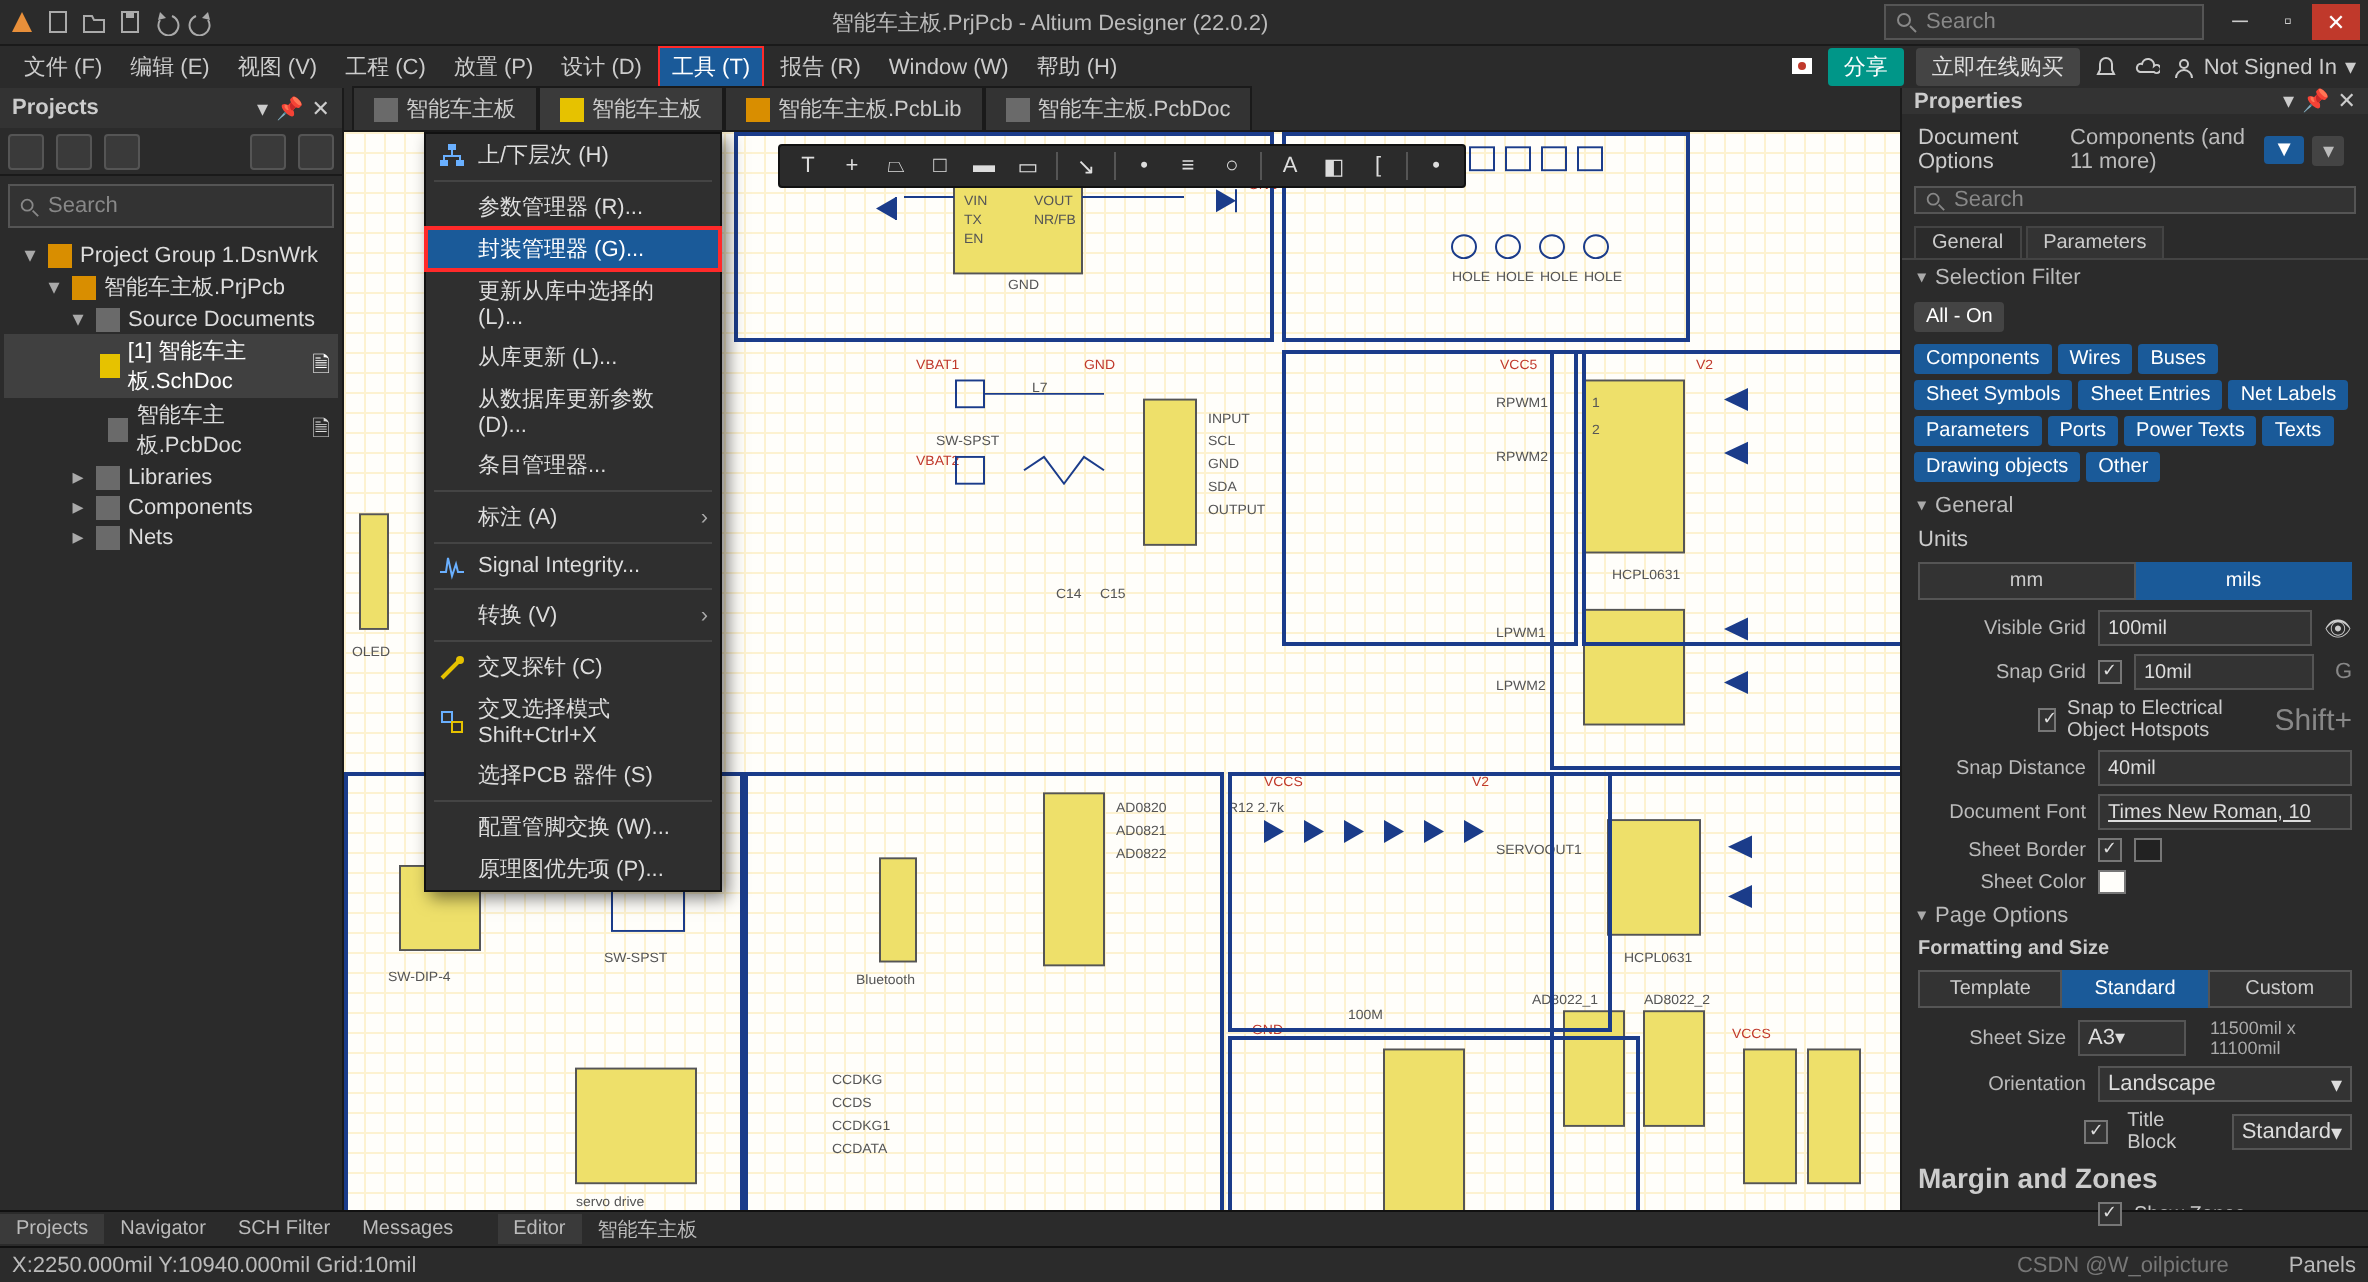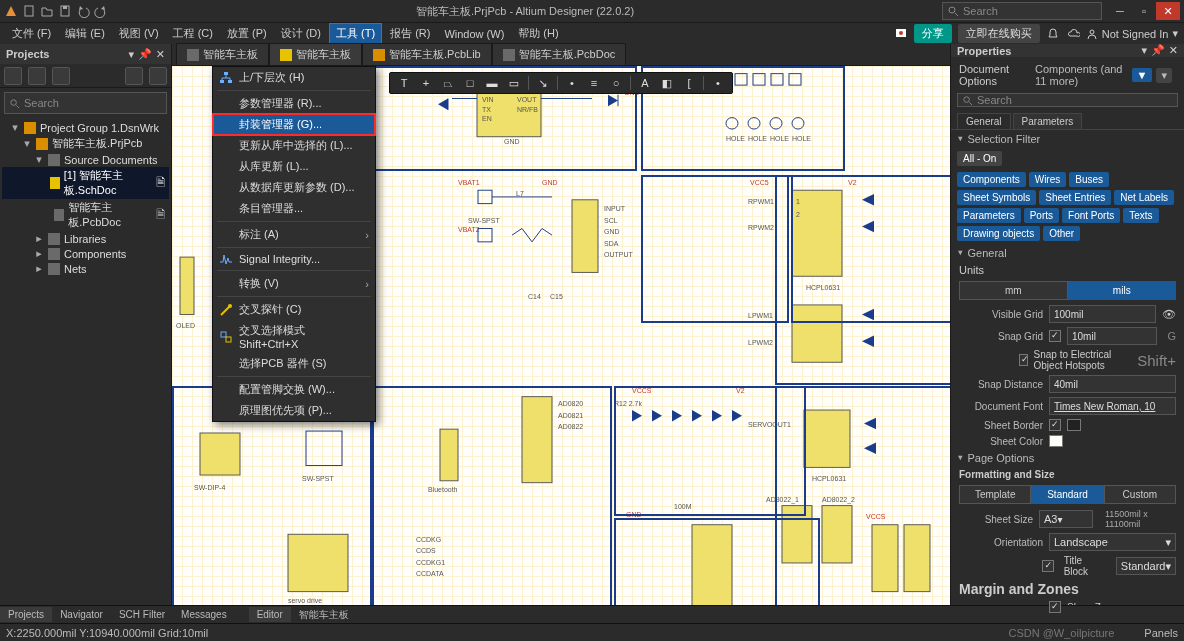--- a/index.html
+++ b/index.html
@@ -23,21 +23,21 @@
 
 .body-row { flex: 1; display: flex; min-height: 0; }
 .left-panel { width: 172px; background: #2b2b2b; display: flex; flex-direction: column; border-right: 1px solid #1a1a1a; }
 .panel-header { height: 20px; background: #333; display: flex; align-items: center; padding: 0 6px; gap: 4px; }
 .panel-header .spacer { flex: 1; }
 .panel-tools { height: 24px; display: flex; align-items: center; gap: 6px; padding: 0 4px; border-bottom: 1px solid #1a1a1a; }
 .panel-tools .tool { width: 18px; height: 18px; background: #3a3a3a; border: 1px solid #555; border-radius: 2px; }
 .panel-search { height: 22px; margin: 4px; background: #333; border: 1px solid #555; display: flex; align-items: center; padding: 0 4px; gap: 4px; color: #888; }
 .tree { padding: 2px 2px; flex: 1; overflow: auto; }
 .tree-row { display: flex; align-items: center; gap: 4px; padding: 1px 4px; color: #ddd; }
-.tree-row.sel { background: #0f172a; color: #fff; justify-content: space-between; }
+.tree-row.sel { background: #404040; color: #fff; justify-content: space-between; }
 .tree-row .ind { display: inline-block; }
 .tree-glyph { width: 10px; text-align: center; color: #aaa; }
 .icon-sq { width: 12px; height: 12px; display: inline-block; }
 .sq-orange { background: #d98e00; }
 .sq-yellow { background: #e6c200; }
 .sq-gray { background: #6a6a6a; }
 
 .center { flex: 1; display: flex; flex-direction: column; background: #2b2b2b; position: relative; }
 .doc-tabs { height: 22px; background: #2b2b2b; display: flex; align-items: flex-end; gap: 0; border-bottom: 1px solid #1a1a1a; padding-left: 4px; }
 .doc-tab { padding: 3px 10px; background: #333; color: #ccc; border: 1px solid #1a1a1a; border-bottom: none; display: flex; align-items: center; gap: 4px; }
@@ -58,21 +58,21 @@
 .r6 { left: 442px; top: 320px; width: 192px; height: 130px; }
 .r7 { left: 442px; top: 452px; width: 206px; height: 128px; }
 .r8 { left: 603px; top: 109px; width: 192px; height: 210px; }
 .r9 { left: 603px; top: 320px; width: 192px; height: 260px; }
 .canvas svg { position:absolute; inset:0; width:100%; height:100%; }
 .sch-line { stroke:#1b3c8a; stroke-width:1; fill:none; }
 .sch-txt { font-size:7px; fill:#555; }
 .sch-red { fill:#c0392b; font-size:7px; }
 .sch-box { fill:#eee06a; stroke:#555; }
 
-.dropdown { position: absolute; left: 40px; top: 0px; width: 164px; background: #2f2f2f; border: 1px solid #111; box-shadow: 3px 3px 8px rgba(0,0,0,.5); z-index: 50; }
+.dropdown { position: absolute; left: 40px; top: 0px; width: 149px; background: #2f2f2f; border: 1px solid #111; box-shadow: 3px 3px 8px rgba(0,0,0,.5); z-index: 50; }
 .dropdown .dd-item { display: flex; align-items: center; padding: 3px 8px 3px 26px; color: #ddd; position: relative; }
 .dropdown .dd-sep { height: 1px; background: #444; margin: 2px 4px; }
 .dropdown .dd-sub::after { content: "›"; position: absolute; right: 6px; color: #aaa; }
 .dropdown .dd-item.hi { background: #1a5a99; color: #fff; outline: 2px solid #ff2a2a; outline-offset: -1px; }
 .dd-icon { position: absolute; left: 6px; width: 14px; height: 14px; }
 
 .float-toolbar { position: absolute; top: 6px; left: 50%; transform: translateX(-50%); height: 22px; background: #2b2b2b; border: 1px solid #111; display: flex; align-items: center; padding: 0 4px; gap: 2px; z-index: 40; border-radius: 2px; }
 .ft-btn { width: 20px; height: 18px; display: flex; align-items: center; justify-content: center; color: #ddd; }
 .ft-sep { width: 1px; height: 14px; background: #555; margin: 0 2px; }
 
@@ -623,21 +623,21 @@
       </div>
     <div class="chip-row" id="chips">
         <span class="chip">Components</span>
         <span class="chip">Wires</span>
         <span class="chip">Buses</span>
         <span class="chip">Sheet Symbols</span>
         <span class="chip">Sheet Entries</span>
         <span class="chip">Net Labels</span>
         <span class="chip">Parameters</span>
         <span class="chip">Ports</span>
-        <span class="chip">Font Ports</span>
+        <span class="chip">Power Texts</span>
         <span class="chip">Texts</span>
         <span class="chip">Drawing objects</span>
         <span class="chip">Other</span>
       </div>
 
     <div class="sect-head caret">
         <span>General</span>
       </div>
     <div class="prop-row">
         <span>Units</span>

